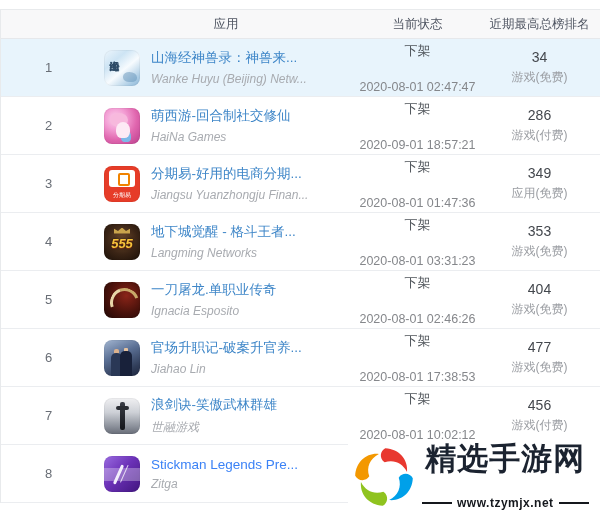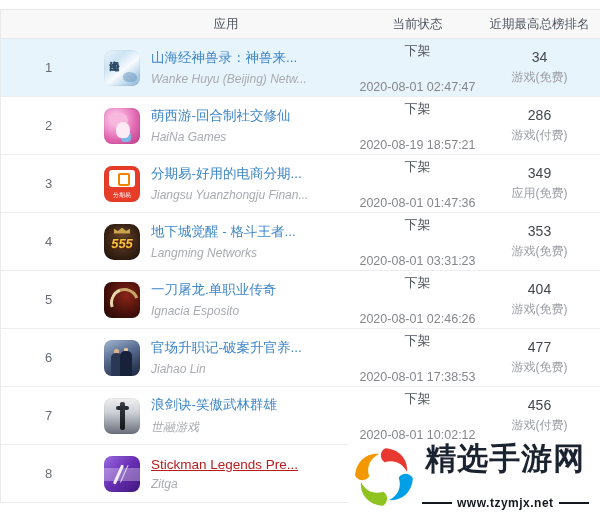--- a/index.html
+++ b/index.html
@@ -41,21 +41,21 @@
   .cell-status { width: 123px; text-align: center; }
   .cell-top  { width: 121px; text-align: center; }
 
   .app-icon {
     width: 36px; height: 36px; border-radius: 8px; flex: none;
     margin-left: 8px; position: relative; overflow: hidden;
     box-shadow: 0 0 0 1px rgba(0,0,0,0.04) inset;
   }
   .app-meta { margin-left: 11px; overflow: hidden; }
   .app-name { font-size: 13.5px; color: #3e86c8; white-space: nowrap; cursor: pointer; }
-  .app-name.plain { color: #b91c1c; text-decoration: underline; }
+  .app-name.plain { color: #3b82f6; }
   .app-dev  { font-size: 12px; color: #a8abb0; margin-top: 5px; white-space: nowrap; font-style: italic; }
 
   .status-main { font-size: 13px; color: #4e5359; }
   .status-date { font-size: 12.5px; color: #85878b; margin-top: 20px; white-space: nowrap; }
   .top-num { font-size: 14px; color: #43474d; }
   .top-cat { font-size: 12px; color: #9a9da2; margin-top: 4px; }
 
   
   .icon-text { position: absolute; z-index: 2; }
 
@@ -74,21 +74,21 @@
   .icon-mengxiyou::after { content:""; position:absolute; left:12px; top:14px; width:14px; height:16px;
     background:#fdeaf5; border-radius:50% 50% 40% 40%; box-shadow: 3px 6px 0 -2px #7db8e8; }
 
   .icon-fenqiyi { background: #e63c28; }
   .icon-fenqiyi::before { content:""; position:absolute; left:5px; top:4px; width:26px; height:17px;
     background:#fff; border-radius:3px; }
   .icon-fenqiyi::after { content:""; position:absolute; left:14px; top:7px; width:8px; height:9px;
     border:2px solid #f08300; border-radius:2px; }
   .icon-fenqiyi .icon-text { left:0; right:0; bottom:2px; text-align:center; font-size:6px; color:#fff; }
 
-  .icon-dixiacheng { background: radial-gradient(circle at 50% 42%, #6d4a2c 0%, #3a2415 55%, #1b1008 100%); border-radius: 10px; }
+  .icon-dixiacheng { background: radial-gradient(circle at 50% 42%, #6d4a2c 0%, #3a2415 55%, #1b1008 100%); }
   .icon-dixiacheng::before { content:""; position:absolute; top:4px; left:50%; transform:translateX(-50%);
     width:16px; height:6px; background:#caa44c;
     clip-path: polygon(0 100%,0 20%,25% 60%,50% 0,75% 60%,100% 20%,100% 100%); }
   .icon-dixiacheng .icon-text { left:50%; top:55%; transform:translate(-50%,-50%);
     font-size:13px; font-weight:bold; font-style:italic; color:#f5c33b;
     text-shadow: 0 1px 1px #7a2b12, 0 0 3px #000; }
 
   .icon-yidaotulong { background: radial-gradient(circle at 62% 38%, #8a2418 0%, #4a120b 55%, #1e0705 100%); }
   .icon-yidaotulong::before { content:""; position:absolute; left:6px; top:6px; width:23px; height:23px;
     border:3px solid transparent; border-left-color:#e8d6a8; border-top-color:#c8a869;
@@ -167,21 +167,21 @@
       <div class="app-icon icon-mengxiyou">
         <span class="icon-text"></span>
       </div>
       <div class="app-meta">
         <div class="app-name">萌西游-回合制社交修仙</div>
         <div class="app-dev">HaiNa Games</div>
       </div>
     </div>
     <div class="cell-status">
       <div class="status-main">下架</div>
-      <div class="status-date">2020-08-19 18:57:21</div>
+      <div class="status-date">2020-09-01 18:57:21</div>
     </div>
     <div class="cell-top">
       <div class="top-num">286</div>
       <div class="top-cat">游戏(付费)</div>
     </div>
   </div>
         <div class="row">
     <div class="cell-rank">3</div>
     <div class="cell-app">
       <div class="app-icon icon-fenqiyi">

